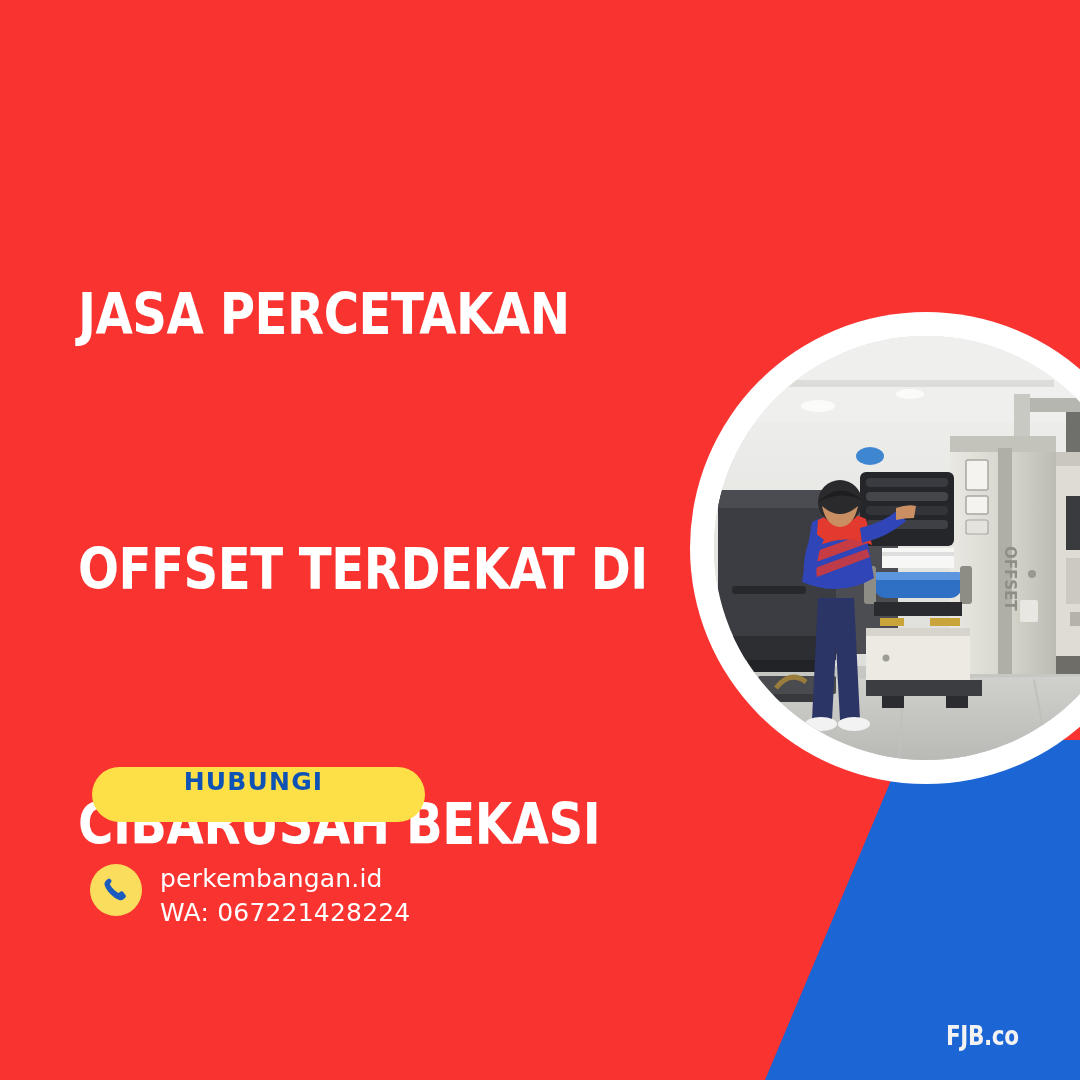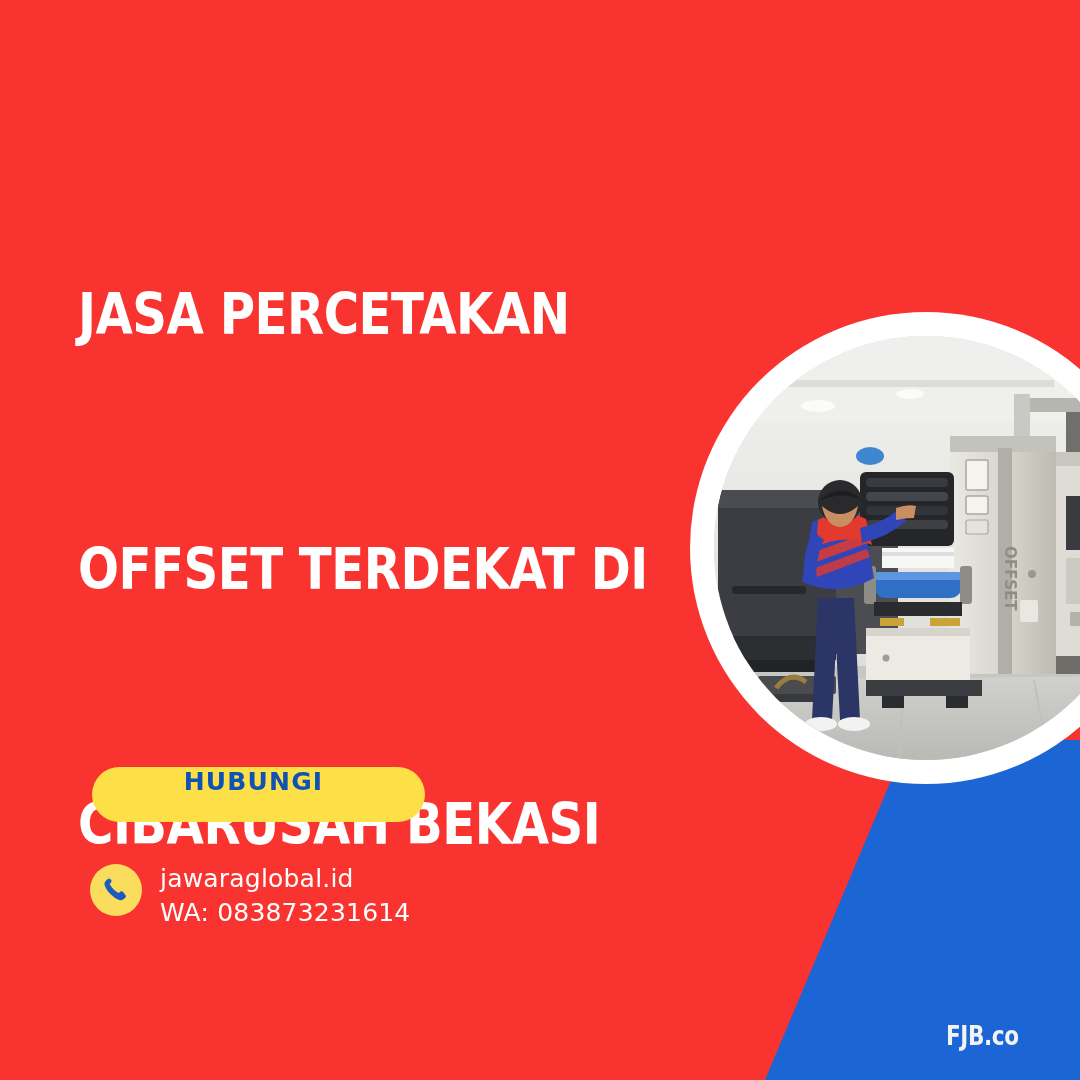--- a/index.html
+++ b/index.html
@@ -286,20 +286,20 @@
     <span class="cta-label">HUBUNGI</span>
   </button>
 
   <div class="contact-row">
     <span class="phone-badge">
       <svg width="28" height="28" viewBox="0 0 24 24" aria-hidden="true">
         <path d="M6.6 2.8c-.7-.5-1.7-.4-2.3.3L3 4.6c-.9 1-1.1 2.4-.6 3.7 1 2.6 2.8 5.1 5 7.3 2.2 2.2 4.7 4 7.3 5 1.3.5 2.7.3 3.7-.6l1.5-1.3c.7-.6.8-1.6.3-2.3l-2-2.7c-.5-.7-1.5-.9-2.2-.4l-1.9 1.2c-1.6-.9-3-2-4.2-3.2-1.2-1.2-2.3-2.6-3.2-4.2l1.2-1.9c.5-.7.3-1.7-.4-2.2l-2.9-2.2z" fill="#1B5BBF"></path>
       </svg>
     </span>
     <span class="contact-text">
-      <span>jawaraglobal.id</span>
-      <span>WA: 083873231614</span>
+      <span>perkembangan.id</span>
+      <span>WA: 067221428224</span>
     </span>
   </div>
 
   <div class="brand-logo">FJB.co</div>
 
 </div>
 
 </body></html>

